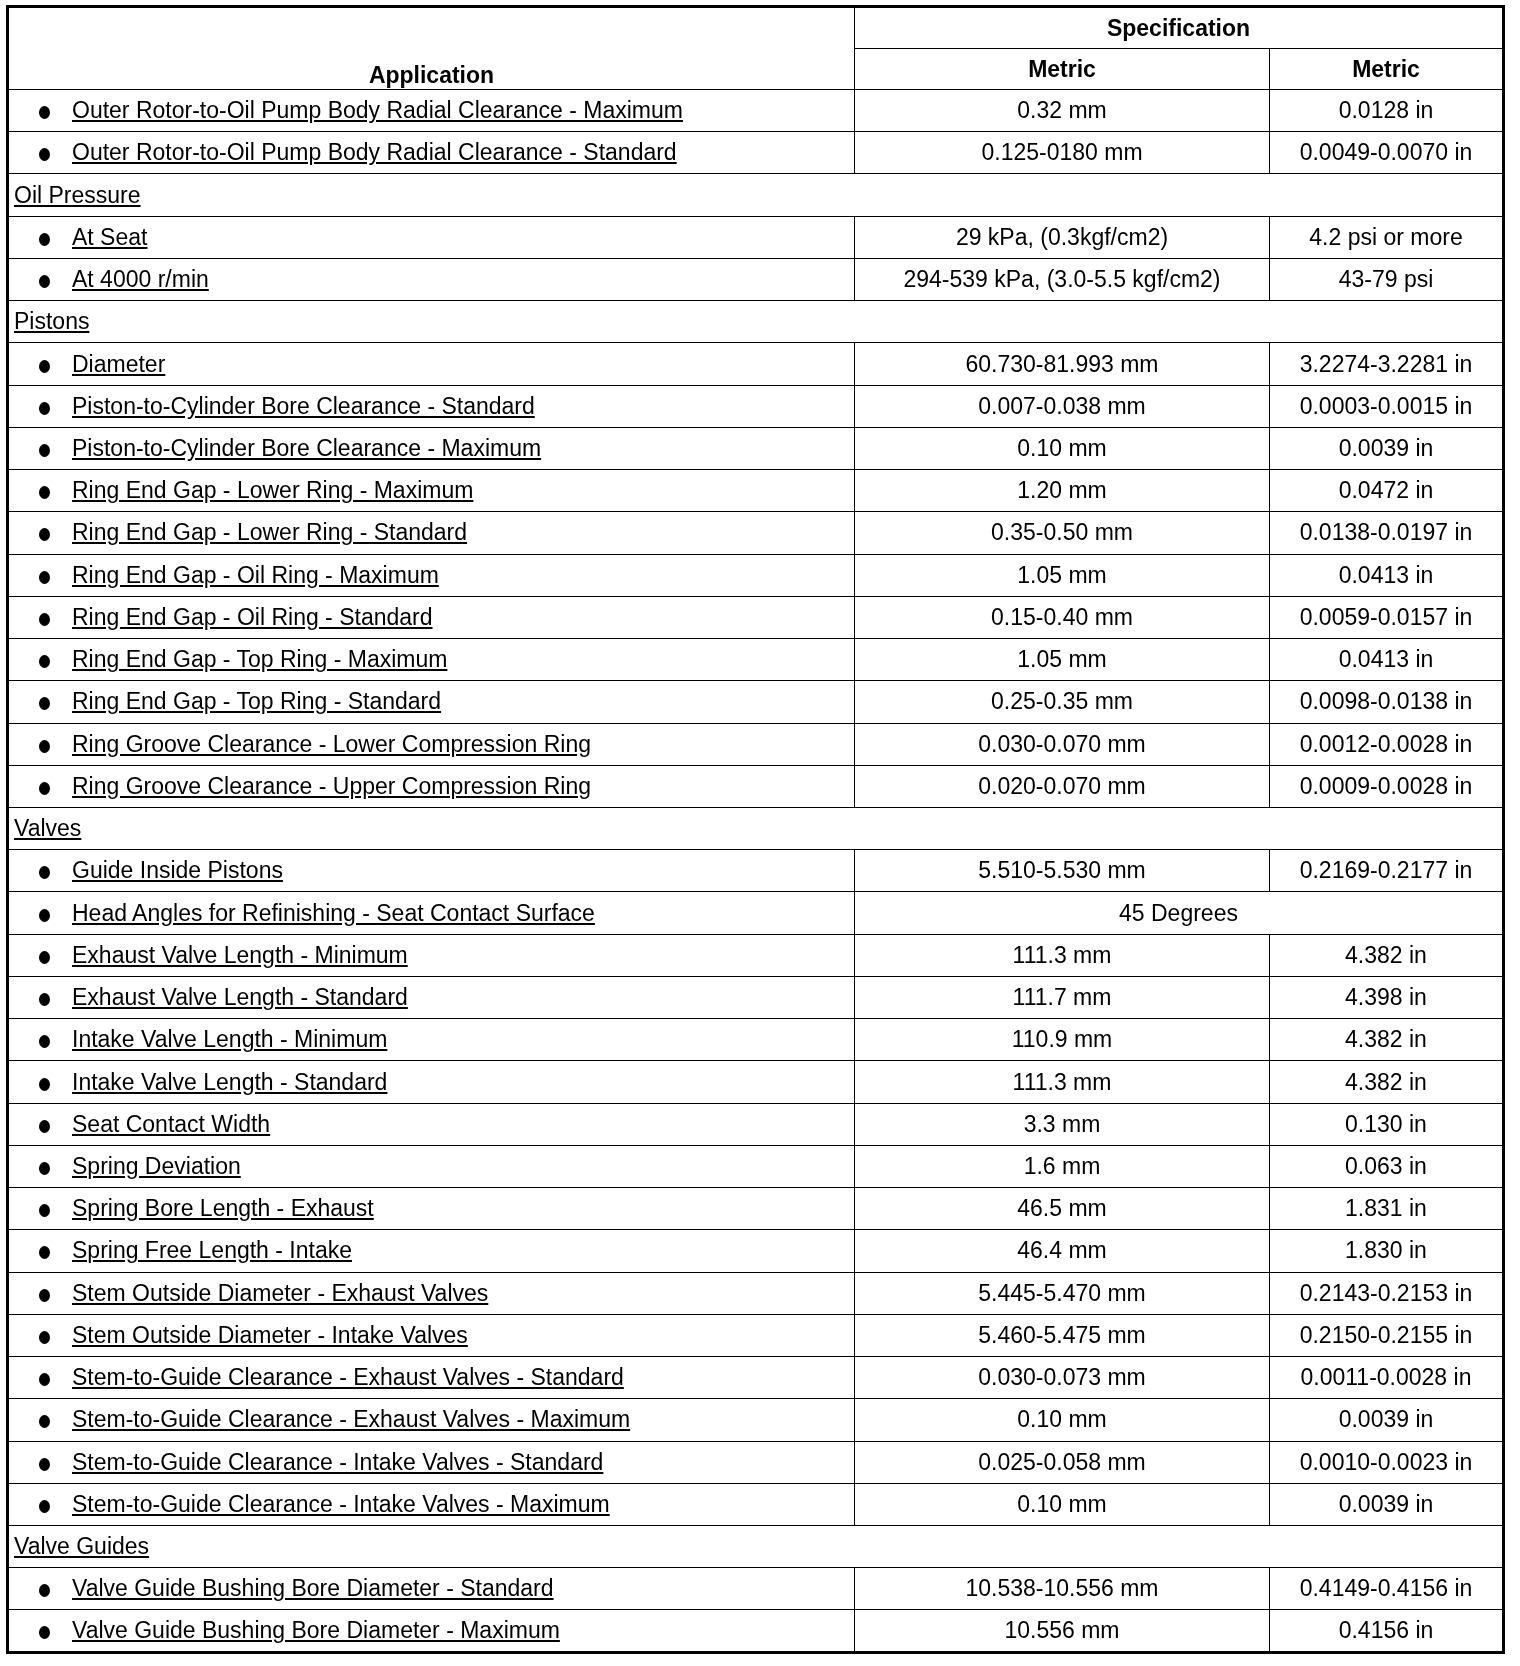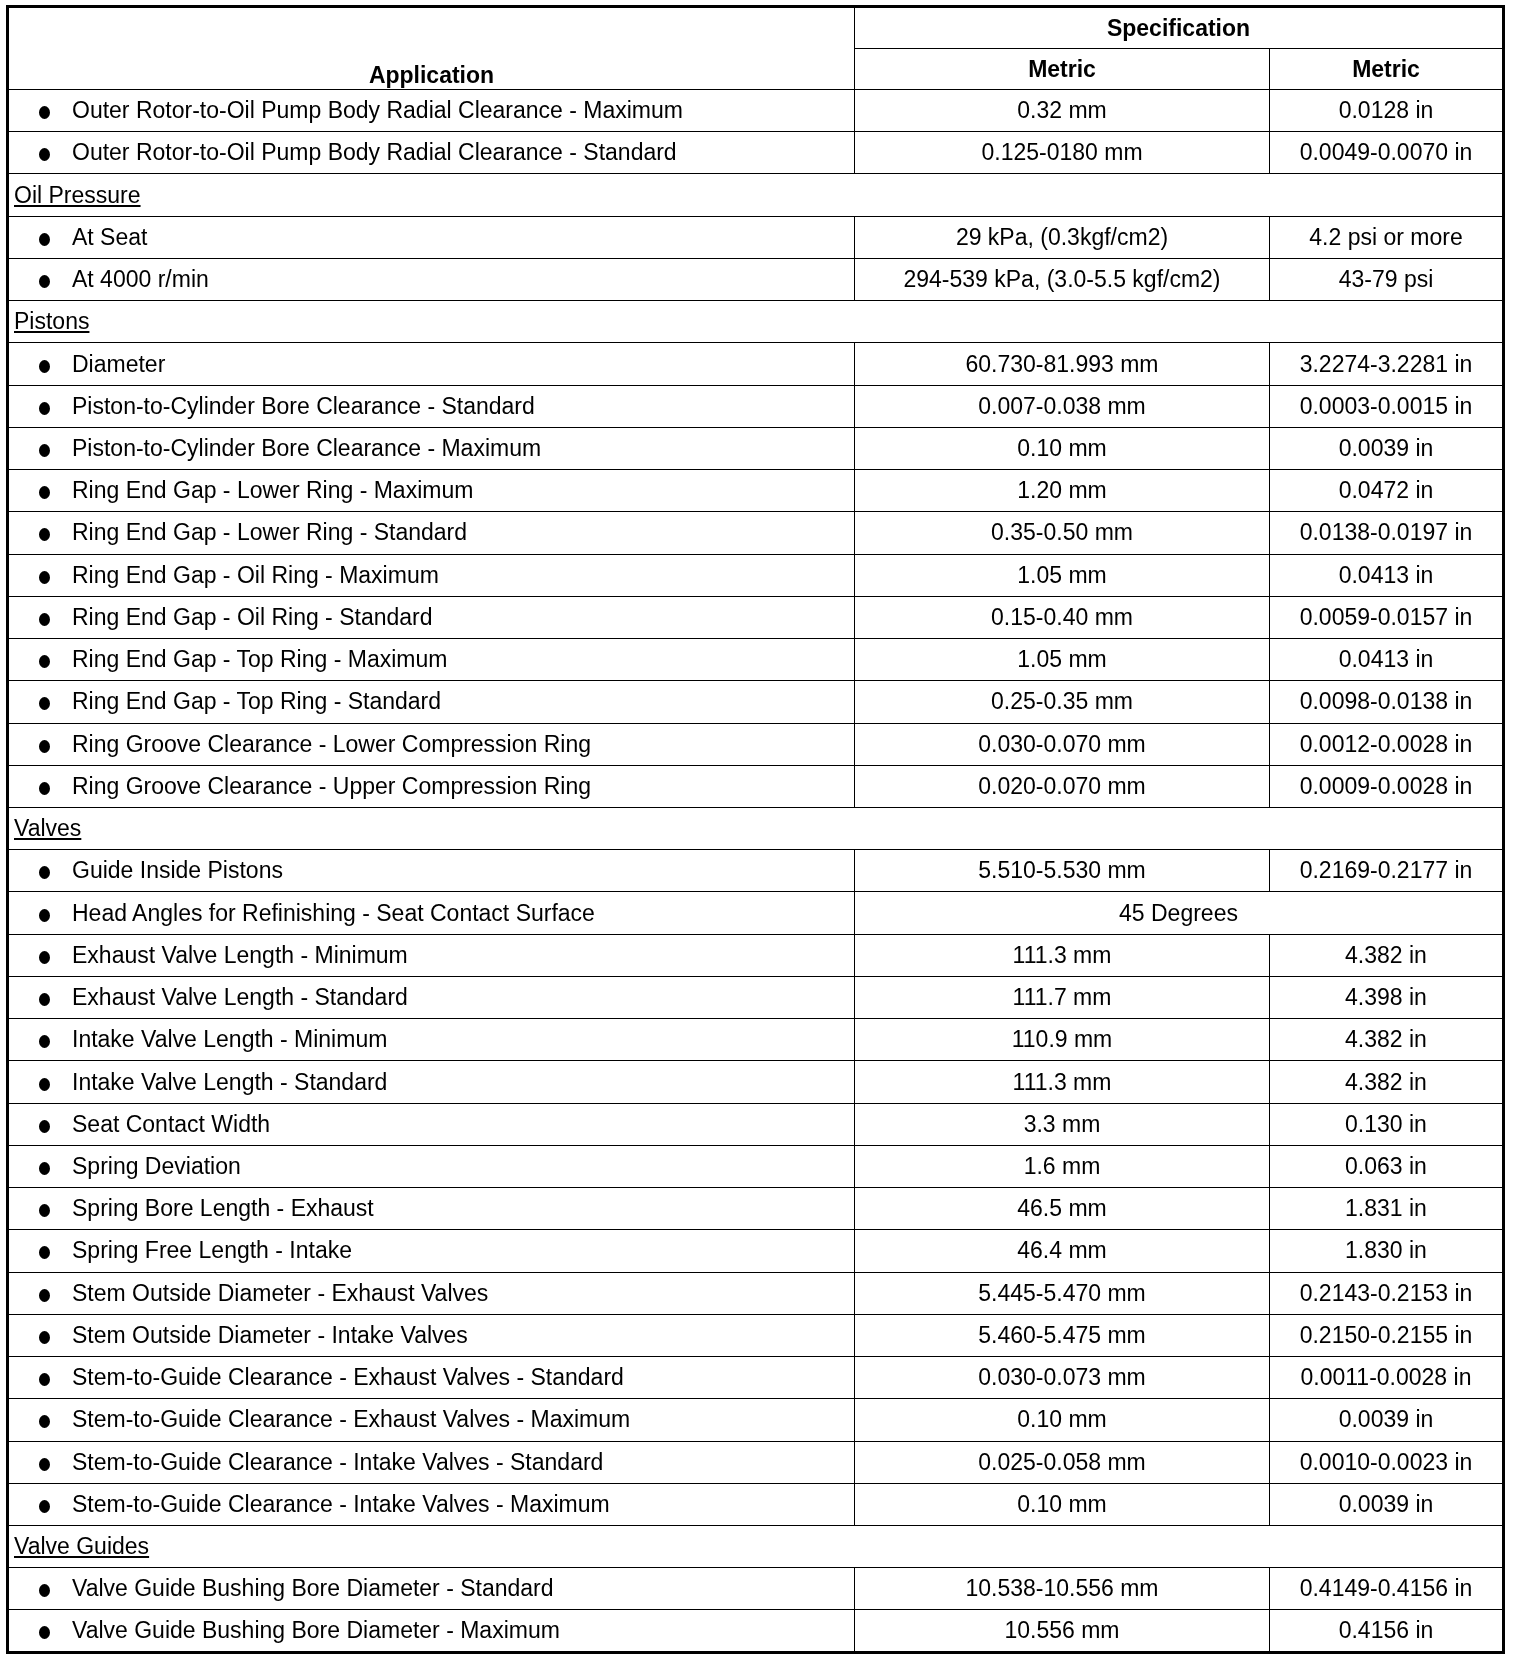--- a/index.html
+++ b/index.html
@@ -22,21 +22,21 @@
     padding: 0;
     white-space: nowrap;
     overflow: hidden;
   }
   .spec-table th { font-weight: bold; text-align: center; }
   tr.hdr1 th { height: 40px; margin-top: 45px; }
   tr.hdr2 th { height: 40px; }
   th.app-head { vertical-align: bottom; }
   tbody tr { height: 42.24px; }
   tbody td { height: 40px; }
-  td.item { padding-left: 30px; text-align: left; }
+  td.item { padding-left: 30px; text-align: left; text-decoration: underline; }
   td.item .bullet {
     display: inline-block; width: 11px; height: 13px; border-radius: 50%;
     background: #000; margin-right: 22px; vertical-align: -1px;
   }
   td.section { text-align: left; padding-left: 5px; text-decoration: underline; }
   td.val { text-align: center; }
 </style>
 </head>
 <body>
 

